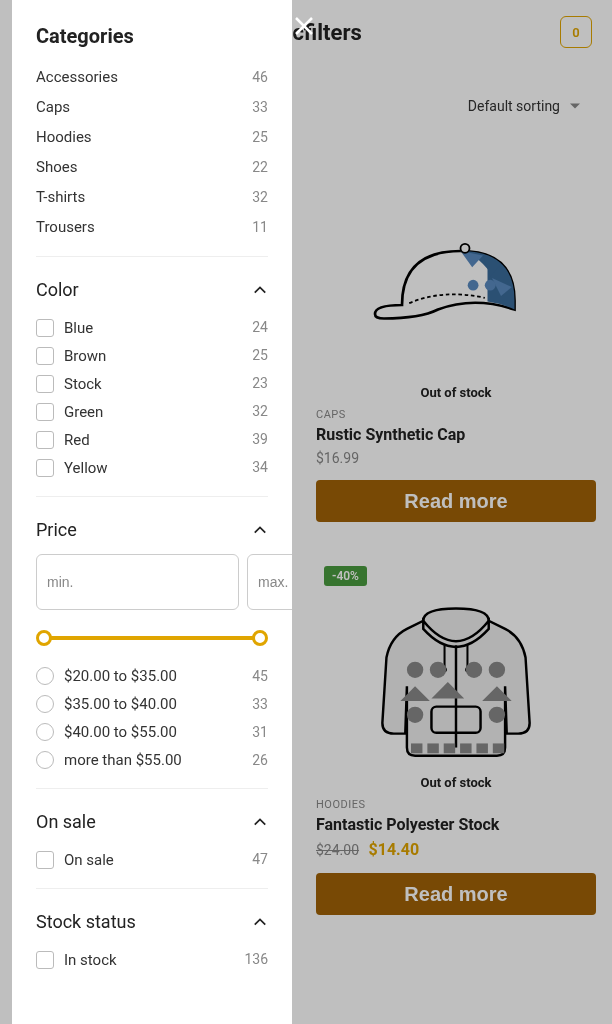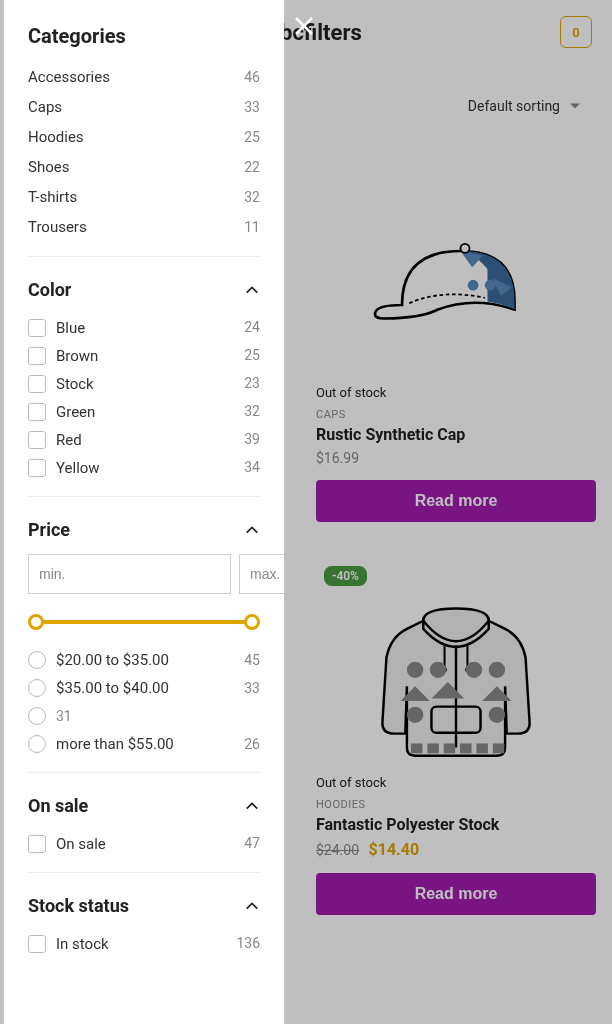--- a/index.html
+++ b/index.html
@@ -77,22 +77,23 @@
     height: 260px;
     display: flex;
     align-items: center;
     justify-content: center;
     position: relative;
   }
   .backdrop .product .imgbox svg { width: 180px; height: 180px; }
   .backdrop .product .stock {
     position: absolute;
     bottom: 8px; left: 0; right: 0;
+    text-align: center;
     font-size: 13px;
-    font-weight: 400;
+    font-weight: 700;
     color: #222;
   }
   .backdrop .product .cat {
     font-size: 11px;
     letter-spacing: 0.5px;
     color: #888;
     text-transform: uppercase;
     margin-bottom: 4px;
   }
   .backdrop .product .name {
@@ -112,36 +113,36 @@
     text-align: center;
   }
   .backdrop .product .price .new {
     color: #e0a500;
     font-weight: 700;
     font-size: 16px;
   }
   .backdrop .product .btn {
     width: 100%;
     height: 42px;
-    background: #a21caf;
+    background: #a16207;
     color: #fff;
     border: none;
     border-radius: 4px;
-    font-size: 16px;
+    font-size: 20px;
     font-weight: 600;
   }
   .backdrop .product .badge {
     position: absolute;
     top: 8px; left: 8px;
     background: #4a9b3f;
     color: #fff;
     font-size: 12px;
     font-weight: 600;
     padding: 3px 8px;
-    border-radius: 8px;
+    border-radius: 3px;
   }
 
   .dim-overlay {
     position: absolute;
     inset: 0;
     background: rgba(0,0,0,0.25);
   }
 
   
   .close-x {
@@ -150,42 +151,42 @@
     left: 292px;
     z-index: 30;
     color: #fff;
     cursor: pointer;
   }
   .close-x svg { width: 24px; height: 24px; }
 
   
   .panel {
     position: absolute;
-    top: 0; left: 4px;
+    top: 0; left: 12px;
     width: 280px;
     height: 1024px;
     background: #fff;
     z-index: 20;
     padding: 24px 24px 24px 24px;
     overflow-y: auto;
   }
   .panel::-webkit-scrollbar { width: 0; }
 
   .section-head {
     font-size: 20px;
     font-weight: 700;
     color: #222;
     margin-bottom: 14px;
   }
   .section-toggle {
     display: flex;
     justify-content: space-between;
     align-items: center;
     font-size: 18px;
-    font-weight: 700;
+    font-weight: 400;
     color: #222;
     margin-bottom: 14px;
     margin-top: 22px;
     cursor: pointer;
   }
   .section-toggle .chev {
     width: 16px; height: 16px;
     display: inline-flex;
     align-items: center;
     justify-content: center;
@@ -227,23 +228,23 @@
   .check-row .label { color: #333; flex: 1; }
   .check-row .count { color: #888; font-size: 14px; }
 
   .price-inputs {
     display: flex;
     gap: 8px;
     margin-bottom: 18px;
   }
   .price-inputs input {
     flex: 1;
-    height: 40px;
+    height: 56px;
     border: 1.5px solid #ccc;
-    border-radius: 0;
+    border-radius: 6px;
     padding: 0 10px;
     font-size: 14px;
     color: #737373;
   }
   .price-inputs input::placeholder { color: #888; }
 
   .slider {
     position: relative;
     height: 20px;
     margin-bottom: 14px;
@@ -467,20 +468,21 @@
       <span class="label">$20.00 to $35.00</span>
       <span class="count">45</span>
     </label>
   <label class="radio-row">
       <input type="radio" name="pr" style="">
       <span class="label">$35.00 to $40.00</span>
       <span class="count">33</span>
     </label>
   <label class="radio-row">
       <input type="radio" name="pr" style="">
+      <span class="label">$40.00 to $55.00</span>
       <span class="count">31</span>
     </label>
   <label class="radio-row">
       <input type="radio" name="pr" style="">
       <span class="label">more than $55.00</span>
       <span class="count">26</span>
     </label>
 
   <hr class="sep">
 

